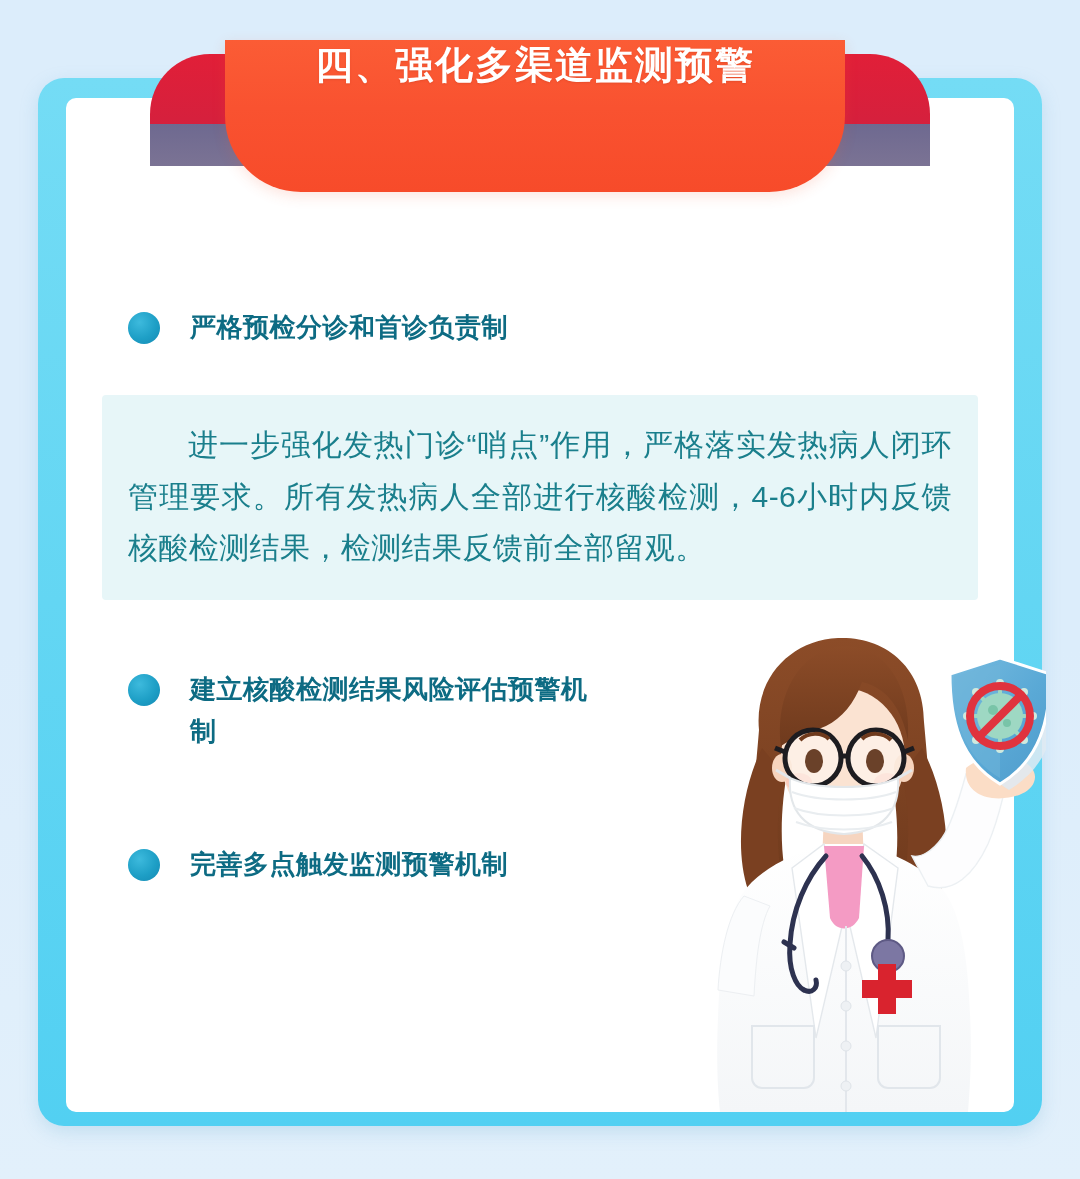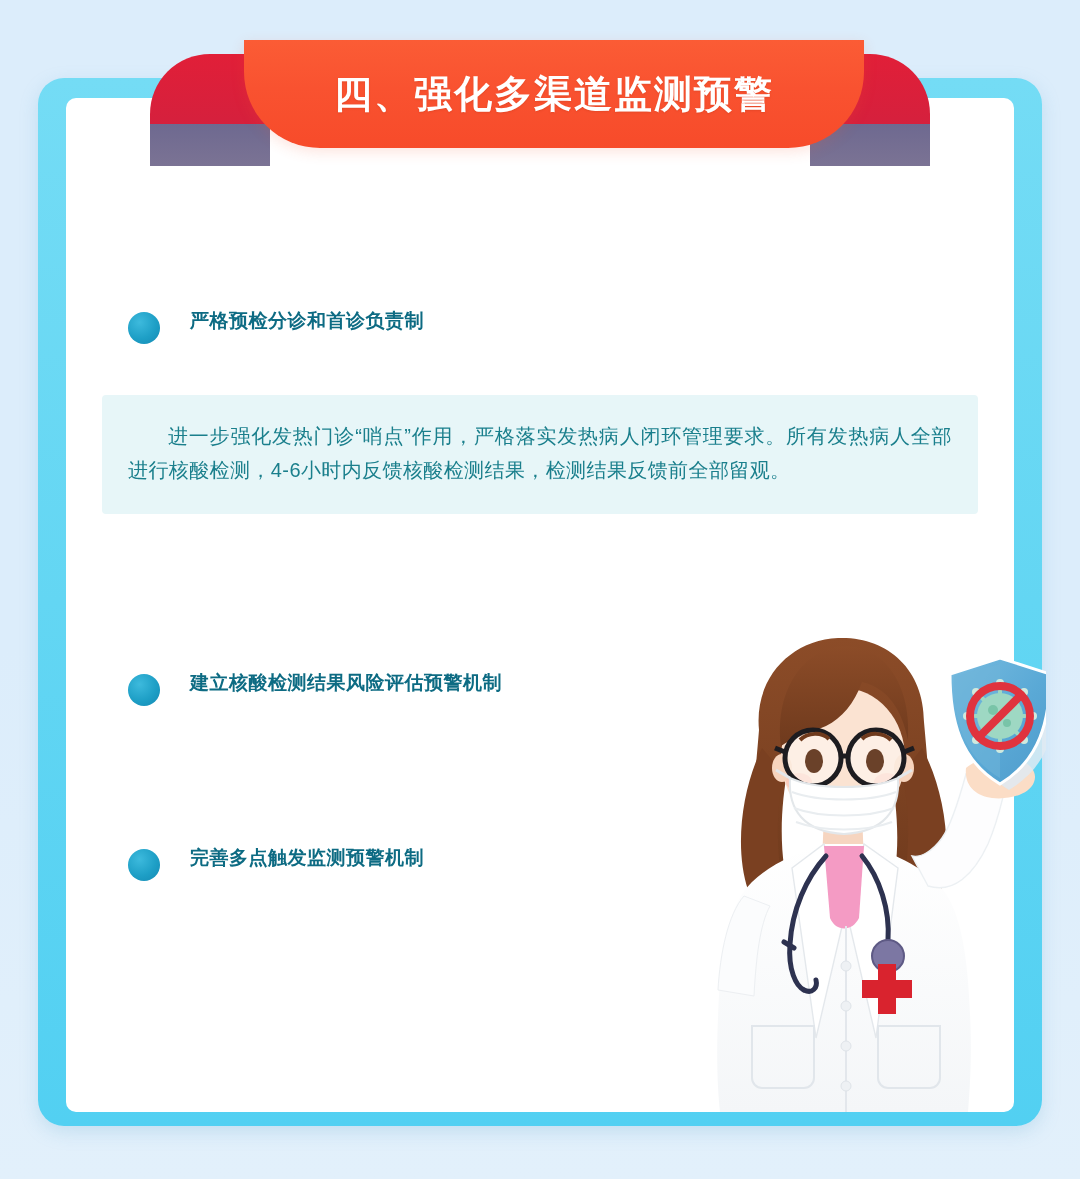--- a/index.html
+++ b/index.html
@@ -64,30 +64,29 @@
     position: absolute; left: 0; top: 0; width: 120px; height: 70px;
     background: linear-gradient(180deg, #e11f38 0%, #d5203d 100%);
   }
   .tail-bot {
     position: absolute; left: 0; top: 70px; width: 120px; height: 42px;
     background: linear-gradient(180deg, #6e6990 0%, #7b7394 100%);
   }
 
   #ribbon {
     position: absolute;
-    left: 244px;
+    left: 225px;
     top: 0;
     width: 620px;
-    height: 108px;
+    height: 152px;
     background: linear-gradient(180deg, #fb5c35 0%, #f95230 45%, #f74b2a 100%);
     border-bottom-left-radius: 76px;
     border-bottom-right-radius: 76px;
     box-shadow: 0 4px 14px rgba(240, 90, 50, 0.16);
     display: flex;
-    align-items: center;
     justify-content: center;
   }
   #ribbon-title {
     color: #ffffff;
     font-size: 38px;
     font-weight: bold;
     letter-spacing: 2px;
     text-shadow: 0 1px 2px rgba(170, 50, 20, 0.25);
     white-space: nowrap;
   }
@@ -110,42 +109,42 @@
     width: 32px;
     height: 32px;
     border-radius: 50%;
     background: radial-gradient(circle at 36% 32%, #3dbadd 0%, #1e9fc6 55%, #1489b3 100%);
     flex: 0 0 auto;
     margin-top: 6px;
   }
   .bullet-text {
     margin-left: 30px;
     color: #0d6b83;
-    font-size: 19px;
+    font-size: 26px;
     font-weight: bold;
     line-height: 1.62;
     letter-spacing: 0.5px;
   }
 
   #bullet-1 { left: 62px; top: 208px; }
   #bullet-2 { left: 62px; top: 570px; }
   #bullet-3 { left: 62px; top: 745px; }
 
   #para-box {
     position: absolute;
     left: 36px;
     top: 297px;
     width: 876px;
     padding: 24px 26px 26px 26px;
     background: #e7f6f8;
     border-radius: 4px;
   }
   #para-text {
     color: #1a7f8c;
-    font-size: 20px;
+    font-size: 30px;
     line-height: 1.72;
     text-indent: 2em;
     letter-spacing: 0.4px;
     text-align: justify;
   }
 
   
   #doctor {
     position: absolute;
     left: 600px;

